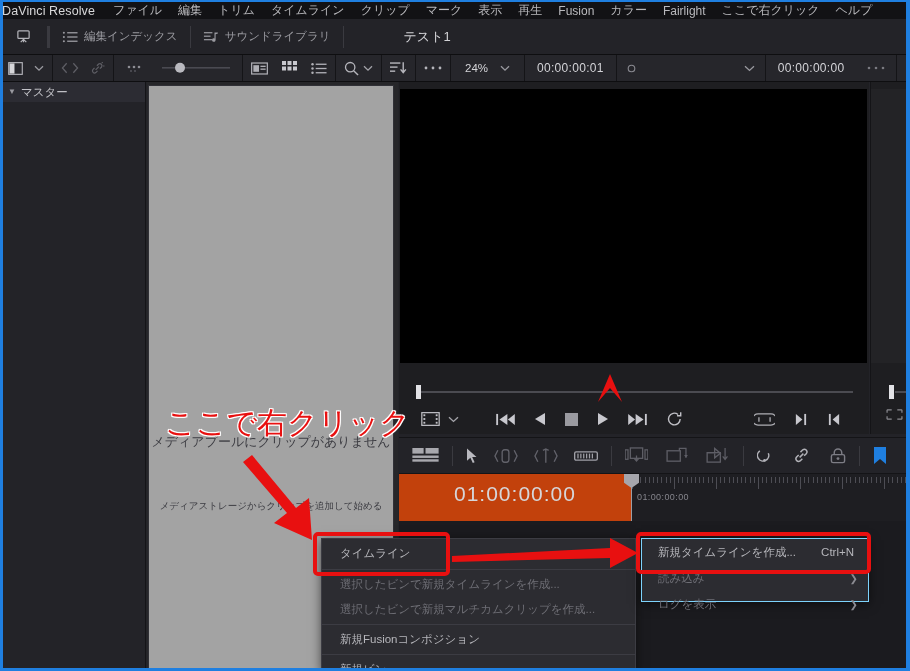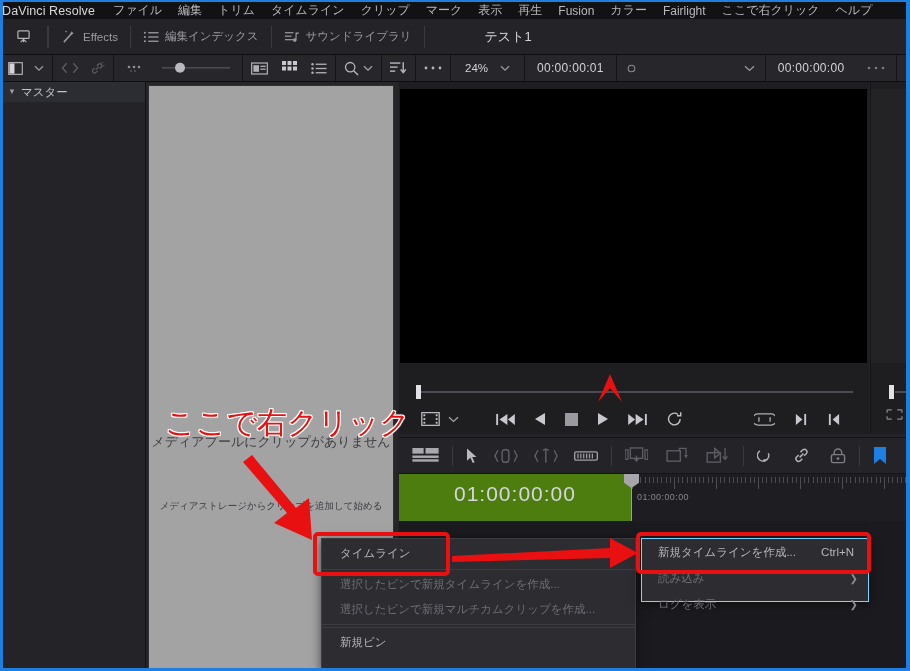--- a/index.html
+++ b/index.html
@@ -152,21 +152,21 @@
     border-top: 1px solid #141417;
     border-bottom: 1px solid #141417;
     display: flex; align-items: center; gap: 0;
   }
   .tt-grp { display: flex; align-items: center; gap: 16px; padding: 0 13px; }
   .tt-sep { width: 1px; height: 20px; background: #3a3a40; }
 
   
   .tl-head {
     position: absolute; left: 399px; top: 474px; width: 511px; height: 47px;
-    background: #4d7c0f;
+    background: #c2410c;
   }
   .tl-tc {
     position: absolute; left: 55px; top: 8px;
     color: #d6d6da; font-size: 21px; letter-spacing: 1px;
   }
   .tl-ruler {
     position: absolute; left: 232px; top: 0; right: 1px; height: 47px;
     background: #1e1e22; border-left: 1px solid #2e2e34;
     overflow: hidden;
   }
@@ -292,30 +292,20 @@
         <svg width="15" height="15" viewBox="0 0 16 16">
             <rect x="2" y="2" width="12" height="8" rx="1" fill="none" stroke="#b4b4ba" stroke-width="1.3"></rect>
             <path d="M8 10v4M5 14l3-3 3 3" fill="none" stroke="#b4b4ba" stroke-width="1.3"></path>
           </svg>
       </span>
     </div>
     <div class="pb-sep"></div>
 
     <div class="pb-sep"></div>
 
-    <div class="pb-item">
-      <span class="ic">
-        <svg width="16" height="15" viewBox="0 0 17 16">
-            <path d="M3 14L12 4" stroke="#9a9aa0" stroke-width="1.6" fill="none"></path>
-            <path d="M11.5 2.2l.6 1.6 1.6.6-1.6.6-.6 1.6-.6-1.6-1.6-.6 1.6-.6z" fill="#9a9aa0"></path>
-            <path d="M5.3 1.5l.35.95.95.35-.95.35-.35.95-.35-.95-.95-.35.95-.35z" fill="#9a9aa0"></path>
-          </svg>
-      </span>
-      <span>Effects</span>
-    </div>
     <div class="pb-sep"></div>
 
     <div class="pb-item">
       <span class="ic">
         <svg width="16" height="14" viewBox="0 0 17 14">
             <g fill="#9a9aa0">
               <circle cx="2" cy="2.5" r="1.1"></circle>
               <circle cx="2" cy="7" r="1.1"></circle>
               <circle cx="2" cy="11.5" r="1.1"></circle>
               <rect x="5.5" y="1.8" width="11" height="1.4"></rect>
@@ -820,20 +810,23 @@
       <span class="m-arrow">❯</span>
     </div>
     <div class="m-sep"></div>
     <div class="m-item disabled">
       <span>選択したビンで新規タイムラインを作成...</span>
     </div>
     <div class="m-item disabled">
       <span>選択したビンで新規マルチカムクリップを作成...</span>
     </div>
     <div class="m-sep"></div>
+    <div class="m-item">
+      <span>新規Fusionコンポジション</span>
+    </div>
     <div class="m-sep"></div>
     <div class="m-item">
       <span>新規ビン</span>
     </div>
   </div>
 
   <div class="menu2">
     <div class="m2-item">
       <span>新規タイムラインを作成...</span>
       <span class="m2-shortcut">Ctrl+N</span>

